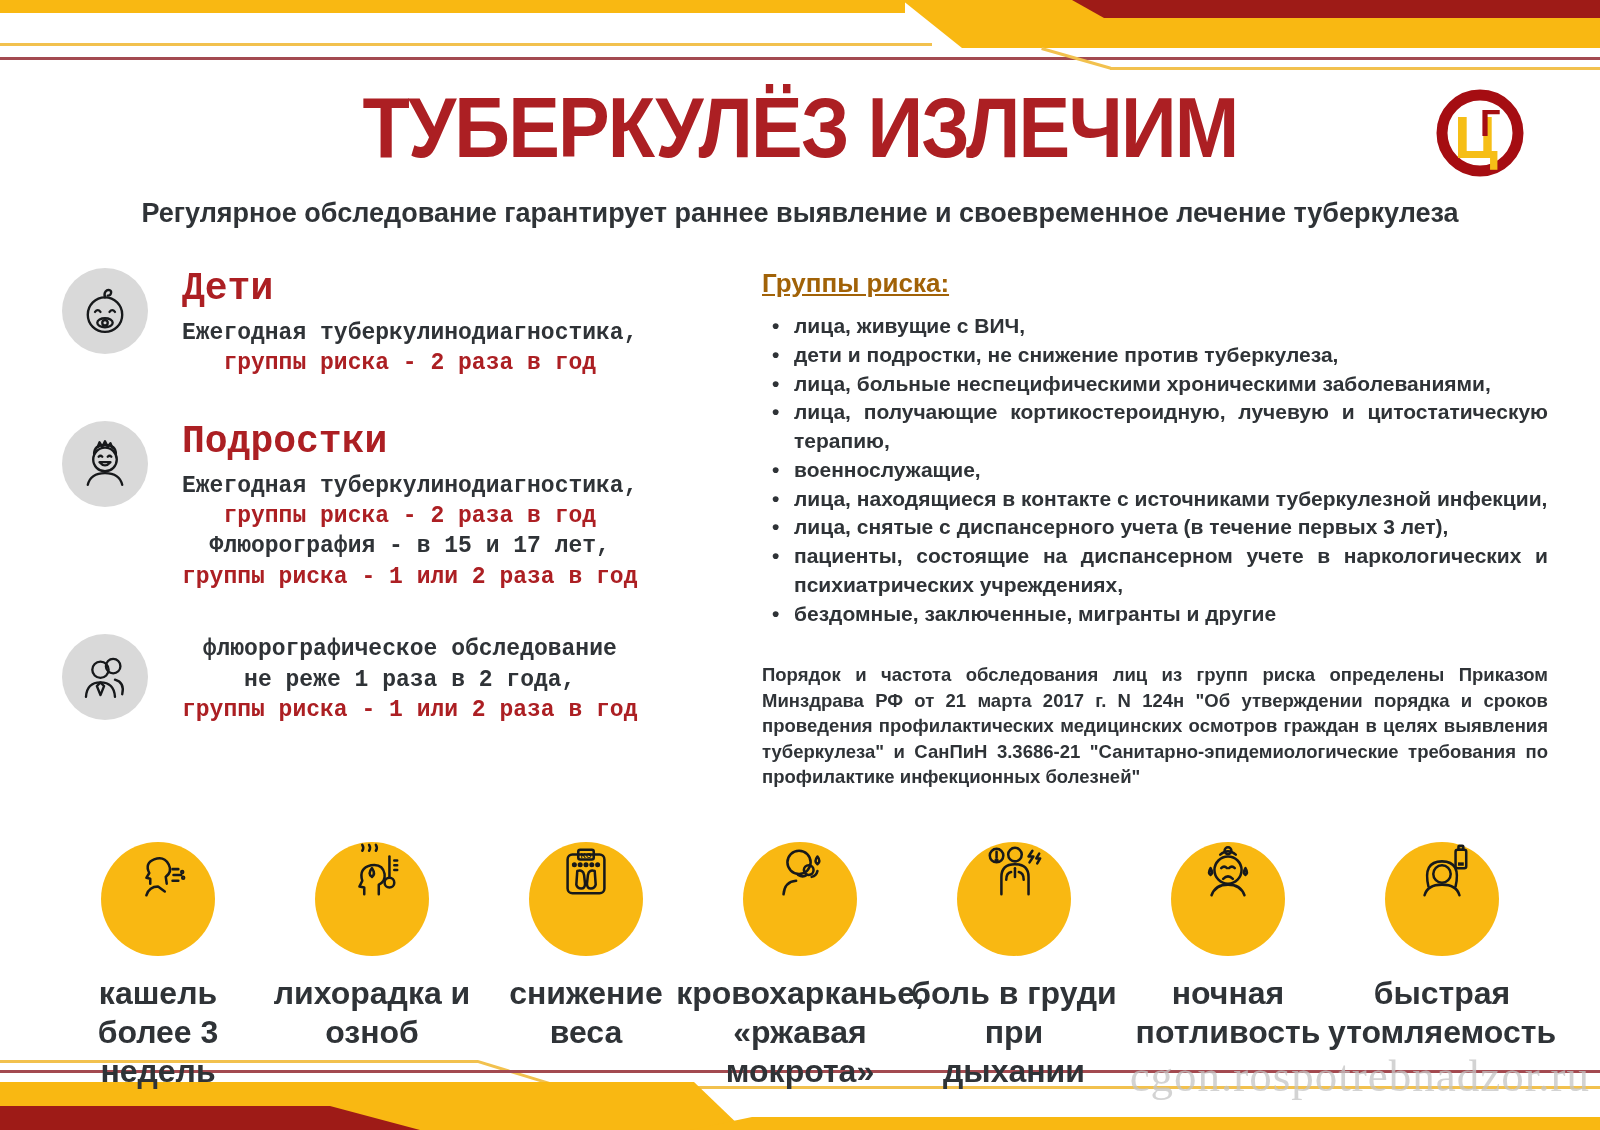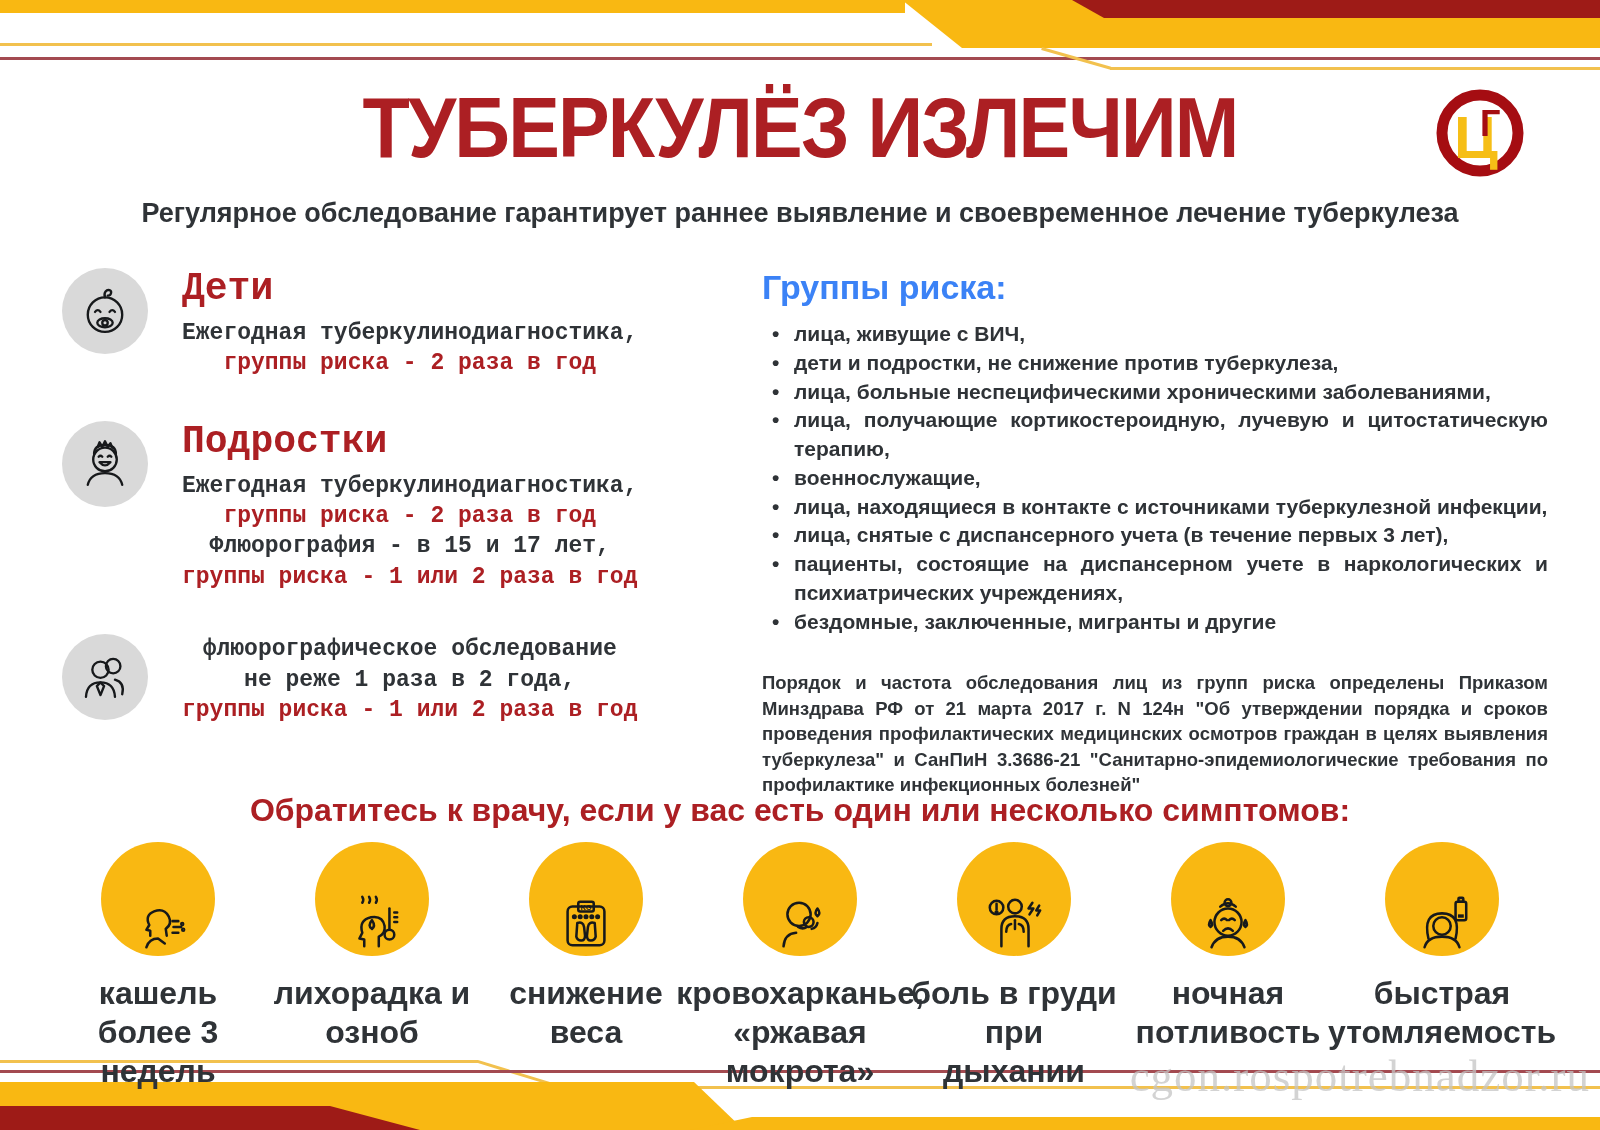--- a/index.html
+++ b/index.html
@@ -45,33 +45,33 @@
   .left-col{width:700px;}
   .right-col{width:786px;}
 
   .group{display:flex;gap:34px;align-items:flex-start;margin-bottom:42px;font-family:Liberation Mono, monospace;}
   .g-circle{width:86px;height:86px;border-radius:50%;background:#D9D9D9;flex:0 0 auto;
             display:flex;align-items:center;justify-content:center;}
   .group h2{margin:2px 0 10px;font-size:38px;line-height:1;color:#AC1F23;}
   .group p{margin:0;font-size:23px;line-height:1.32;text-align:center;}
   .red{color:#AC1F23;}
 
-  .right-col h2{margin:2px 0 16px;font-size:34px;line-height:1;color:#3b82f6;}
+  .right-col h2{margin:2px 0 16px;font-size:26px;line-height:1;color:#a16207;text-decoration:underline;}
   .risk-list{list-style:none;margin:0;padding:0;font-size:21px;line-height:1.37;}
   .risk-list li{position:relative;padding-left:32px;text-align:justify;}
   .risk-list li::before{content:"\2022";position:absolute;left:10px;}
   .legal{margin:34px 0 0;font-size:18.5px;line-height:1.38;text-align:justify;}
 
   
   .symptoms-heading{position:absolute;top:792px;left:0;width:100%;margin:0;text-align:center;
                     font-size:32px;color:#AC1F23;}
   .symptoms-row{position:absolute;top:842px;left:55px;width:1490px;display:flex;justify-content:space-between;}
   .symptom{width:206px;display:flex;flex-direction:column;align-items:center;}
   .s-circle{width:114px;height:114px;border-radius:50%;background:#F9B812;
-            display:flex;align-items:flex-end;justify-content:center;}
+            display:flex;align-items:flex-start;justify-content:center;}
   .s-label{margin-top:18px;font-size:32px;line-height:1.22;text-align:center;}
 
   .icon-svg{stroke:#17191B;fill:none;stroke-width:2.6;stroke-linecap:round;stroke-linejoin:round;}
 
   
   .watermark{position:absolute;top:1050px;right:10px;z-index:7;
              font-family:"Liberation Serif",serif;font-weight:normal;
              font-size:45px;letter-spacing:1px;color:rgba(196,196,196,.75);}
 </style>
 </head>
@@ -179,21 +179,20 @@
         <li>лица, находящиеся в контакте с источниками туберкулезной инфекции,</li>
         <li>лица, снятые с диспансерного учета (в течение первых 3 лет),</li>
         <li>пациенты, состоящие на диспансерном учете в наркологических и психиатрических учреждениях,</li>
         <li>бездомные, заключенные, мигранты и другие</li>
       </ul>
       <p class="legal">Порядок и частота обследования лиц из групп риска определены Приказом Минздрава РФ от 21 марта 2017 г. N 124н "Об утверждении порядка и сроков проведения профилактических медицинских осмотров граждан в целях выявления туберкулеза" и СанПиН 3.3686-21 "Санитарно-эпидемиологические требования по профилактике инфекционных болезней"</p>
     </div>
 
   </div>
 
-  <h2 class="symptoms-heading">Обратитесь к врачу, если у вас есть один или несколько симптомов:</h2>
 
   <div class="symptoms-row">
 
     <div class="symptom">
       <div class="s-circle">
         <svg class="icon-svg" width="62" height="62" viewBox="0 0 64 64">
           <path d="M24 43v-5l-4-1 3-5q-5-10 5-14 10-4 15 5 4 8-3 13l1 7"></path>
           <path d="M20 55q3-9 12-9l7 5"></path>
           <path d="M47 28h6M48 34h8M47 40h6"></path>
           <circle cx="57" cy="31" r="1"></circle>

